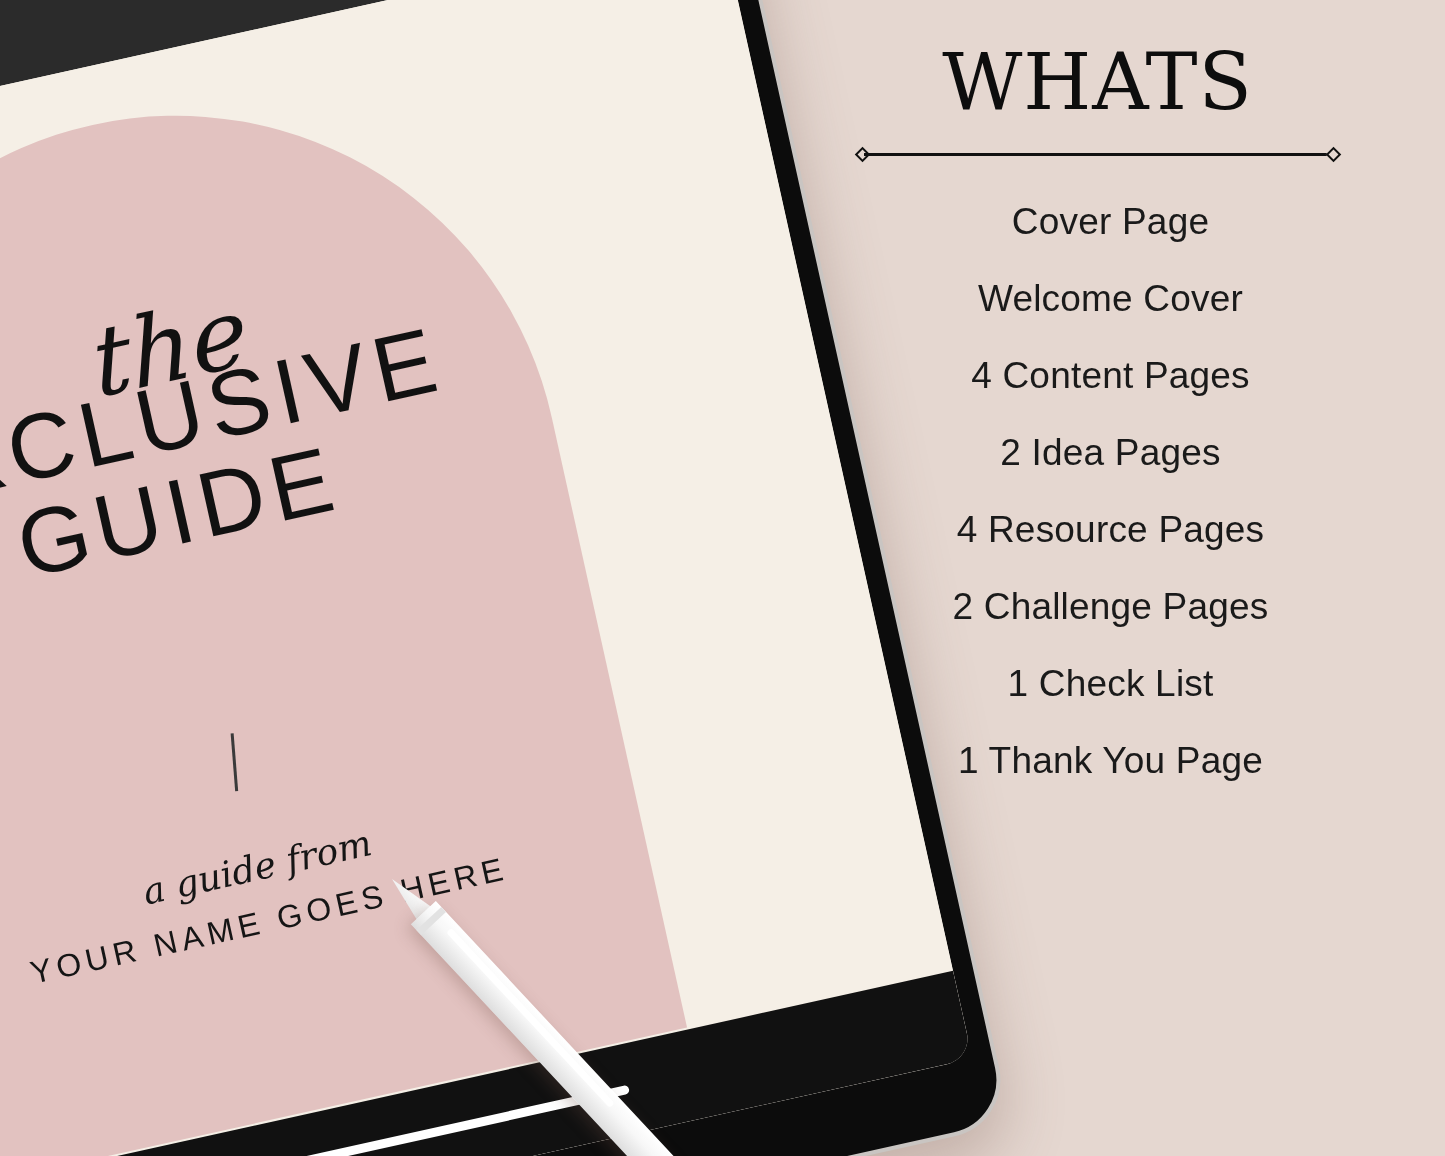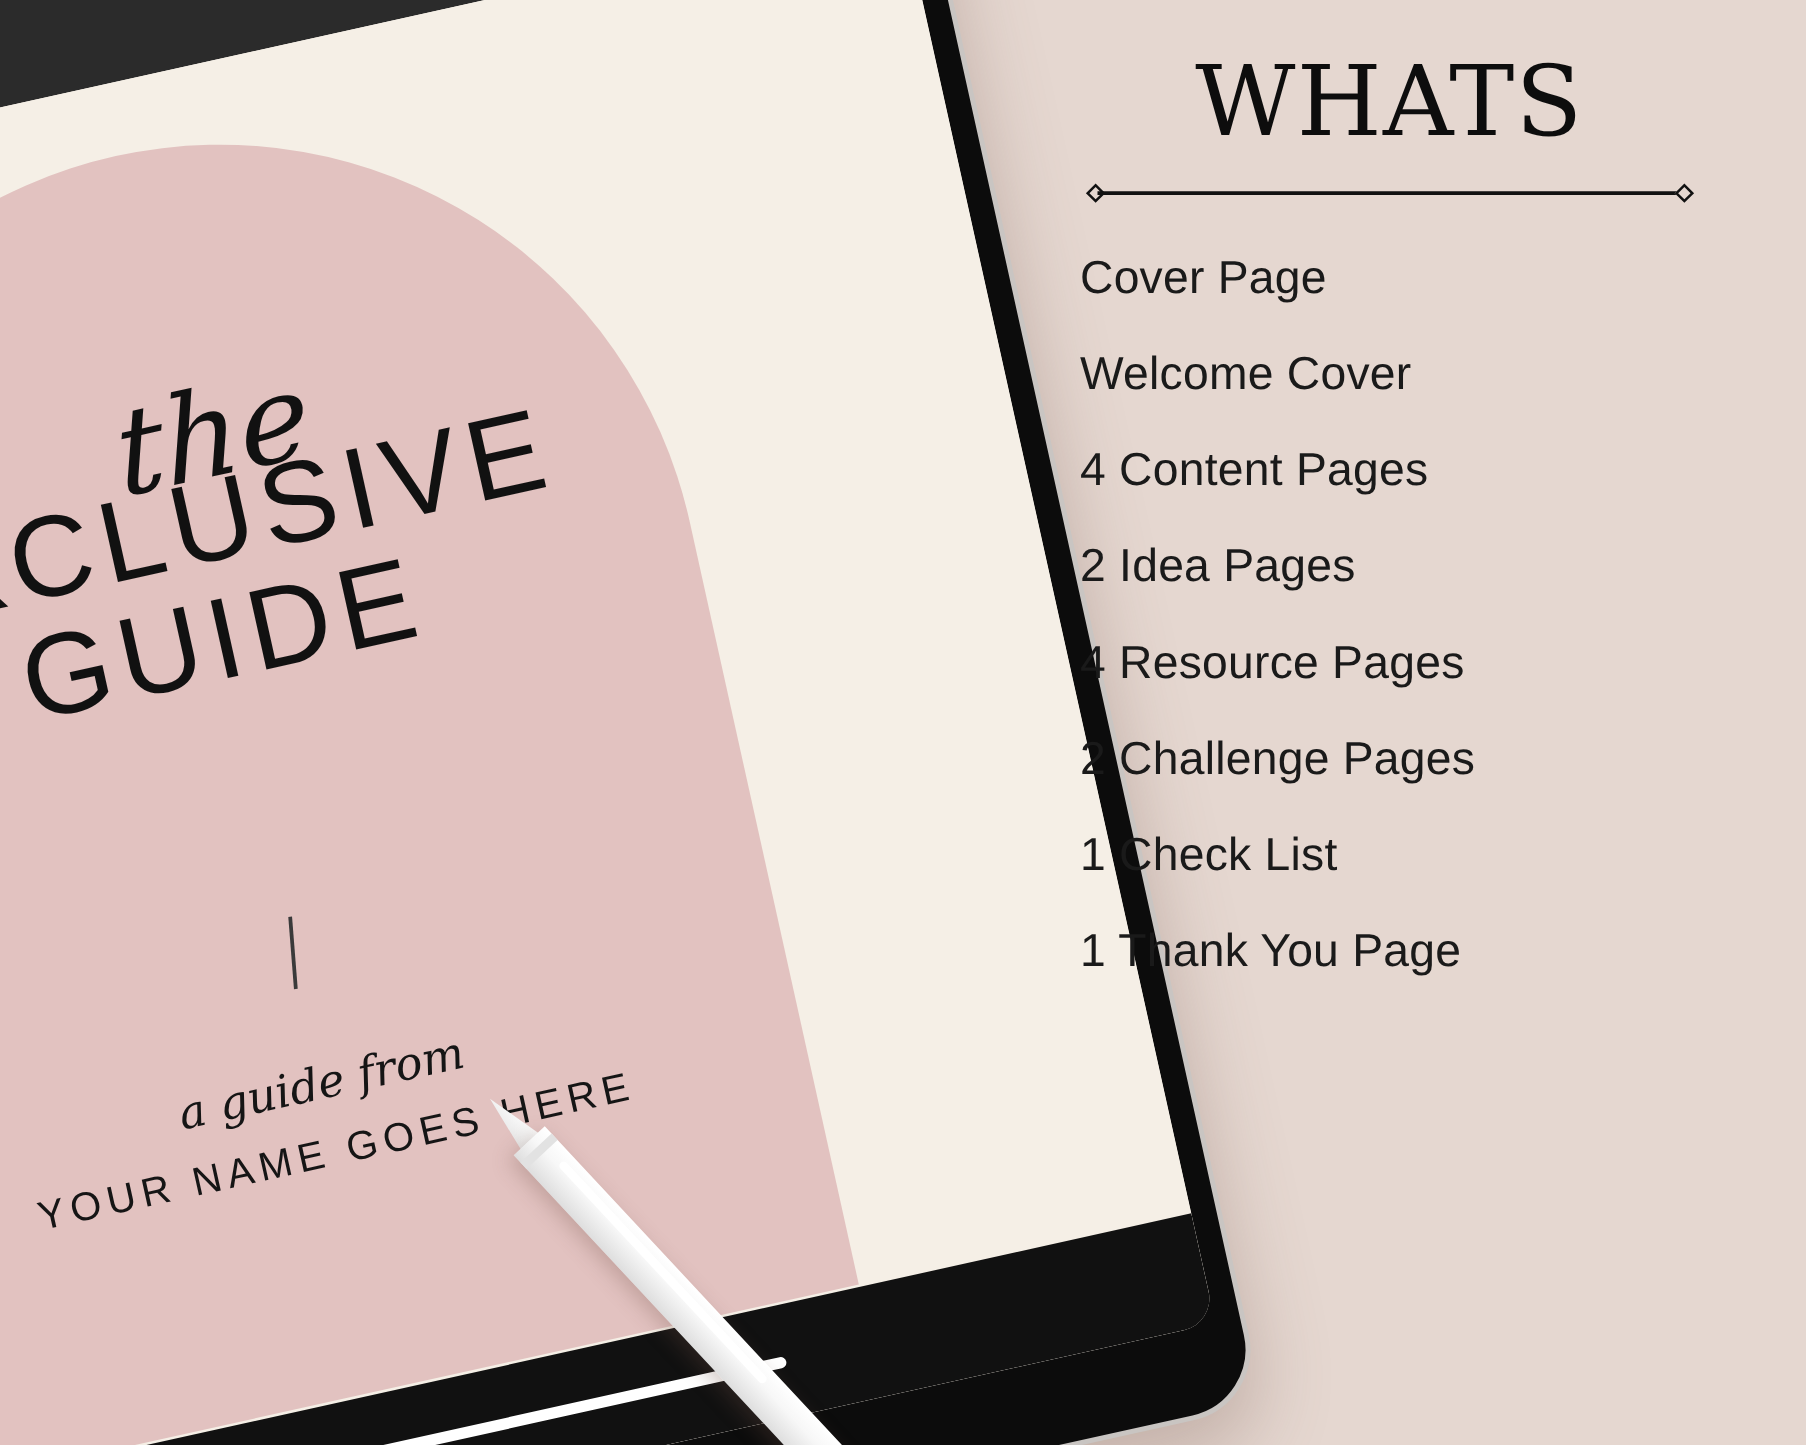--- a/index.html
+++ b/index.html
@@ -168,21 +168,21 @@
   }
   .pen-gloss{
     position:absolute; left:76px; top:7px;
     width:240px; height:7px; border-radius:5px;
     background:rgba(255,255,255,0.92);
   }
 
   
   #included-panel{
     position:absolute;
-    right:0; top:0;
+    right:14px; top:0;
     width:625px; height:1156px;
     padding:44px 60px 0 18px;
   }
   #included-title{
     text-align:center;
     font-family:"DejaVu Serif", serif;
     font-weight:400;
     color:#0d0d0d;
     font-size:78px;
     line-height:0.99;
@@ -215,20 +215,21 @@
   }
   #included-list li{
     font-family:"Liberation Sans", sans-serif;
     font-weight:300;
     font-size:37px;
     color:#1a1a1a;
     line-height:1;
     margin-bottom:40px;
     letter-spacing:0.2px;
     white-space:nowrap;
+    text-align:center;
   }
 </style>
 </head>
 <body>
 
 <div id="stage">
 
   <div id="tablet-mockup">
     <div class="device-frame">
 

